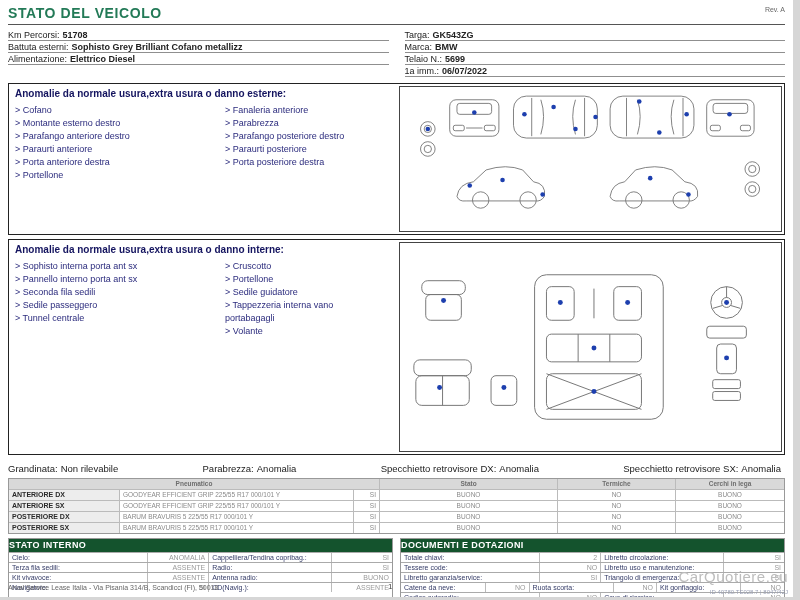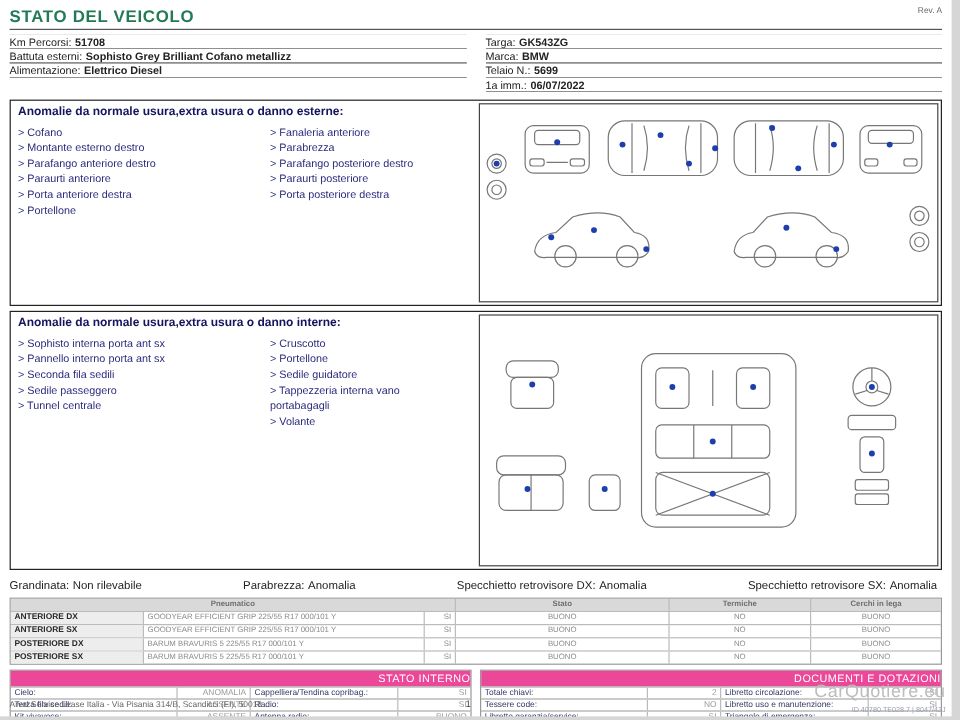--- a/index.html
+++ b/index.html
@@ -11,21 +11,21 @@
   .title { color:#237a57; font-weight:bold; font-size:14px; letter-spacing:.6px; }
   .rev { font-size:7px; color:#666; margin-top:1px; }
   .rule { border-bottom:1px solid #555; margin:3px 0 4px; }
 
   .info { display:flex; gap:16px; }
   .info-col { flex:1; }
   .info-row { font-size:9px; line-height:12px;
     background-image:repeating-linear-gradient(to bottom, transparent 0, transparent 11px, #8f8f8f 11px, #8f8f8f 12px); }
   .info-row .val { font-weight:bold; margin-left:3px; }
 
-  .section { border:1px solid #222; margin-top:6px; height:172px; display:flex; }
+  .section { border:1px solid #222; margin-top:6px; height:152px; display:flex; }
   .section.second { height:216px; margin-top:4px; }
   .sec-left { width:388px; padding:4px 6px; }
   .sec-title { font-size:10px; font-weight:bold; color:#14145f; margin-bottom:5px; }
   .list-cols { display:flex;gap:44px; }
   .list-cols ul { list-style:none; flex:1; font-size:9px; line-height:13px; color:#2b2b7d; padding-right:6px; }
   .list-cols li::before { content:"> "; }
   .diagram { flex:1; border:1px solid #444; margin:2px; background:#fff; }
   .diagram svg { width:100%; height:100%; display:block; }
 
   .status-row { display:flex; justify-content:space-between; font-size:9.5px; margin-top:8px; padding-right:4px; color:#222; }
@@ -40,21 +40,21 @@
   .c-head1 { width:370px; text-align:center; }
   .c-pos { width:110px; font-weight:bold; color:#2a2a2a; background:#ededed; font-size:7px; }
   .c-desc { width:234px; }
   .c-flag { width:26px; text-align:right; }
   .c-stato { width:178px; text-align:center; }
   .c-term { width:118px; text-align:center; }
   .c-cerchi { flex:1; text-align:center; }
 
   .bottom { display:flex; gap:7px; margin-top:4px; }
   .btable { flex:1; border:1px solid #999; }
-  .bt-head { background:#ec4899; color:#fff; font-weight:normal; font-size:9px; text-align:right; padding:1px 0 2px; letter-spacing:.4px; }
+  .bt-head { background:#14532d; color:#fff; font-weight:bold; font-size:9px; text-align:left; padding:1px 0 2px; letter-spacing:.4px; }
   .brow { display:flex; border-top:1px solid #aaa; font-size:7px; line-height:9px; }
   .bc { padding:0 3px; border-left:1px solid #bbb; white-space:nowrap; overflow:hidden; }
   .bc:first-child { border-left:none; }
   .bl { color:#333a66; }
   .bv { color:#9a9a9a; text-align:right; }
   .w-l1 { width:36%; } .w-v1 { width:16%; } .w-l2 { width:32%; } .w-v2 { flex:1; }
   .w3l { width:22%; } .w3v { width:11.3%; } .w3v:last-child { flex:1; }
 
   .addr { position:absolute; left:8px; bottom:6px; font-size:7px; color:#666; }
   .pageno { position:absolute; left:388px; bottom:6px; font-size:8px; color:#444; }

